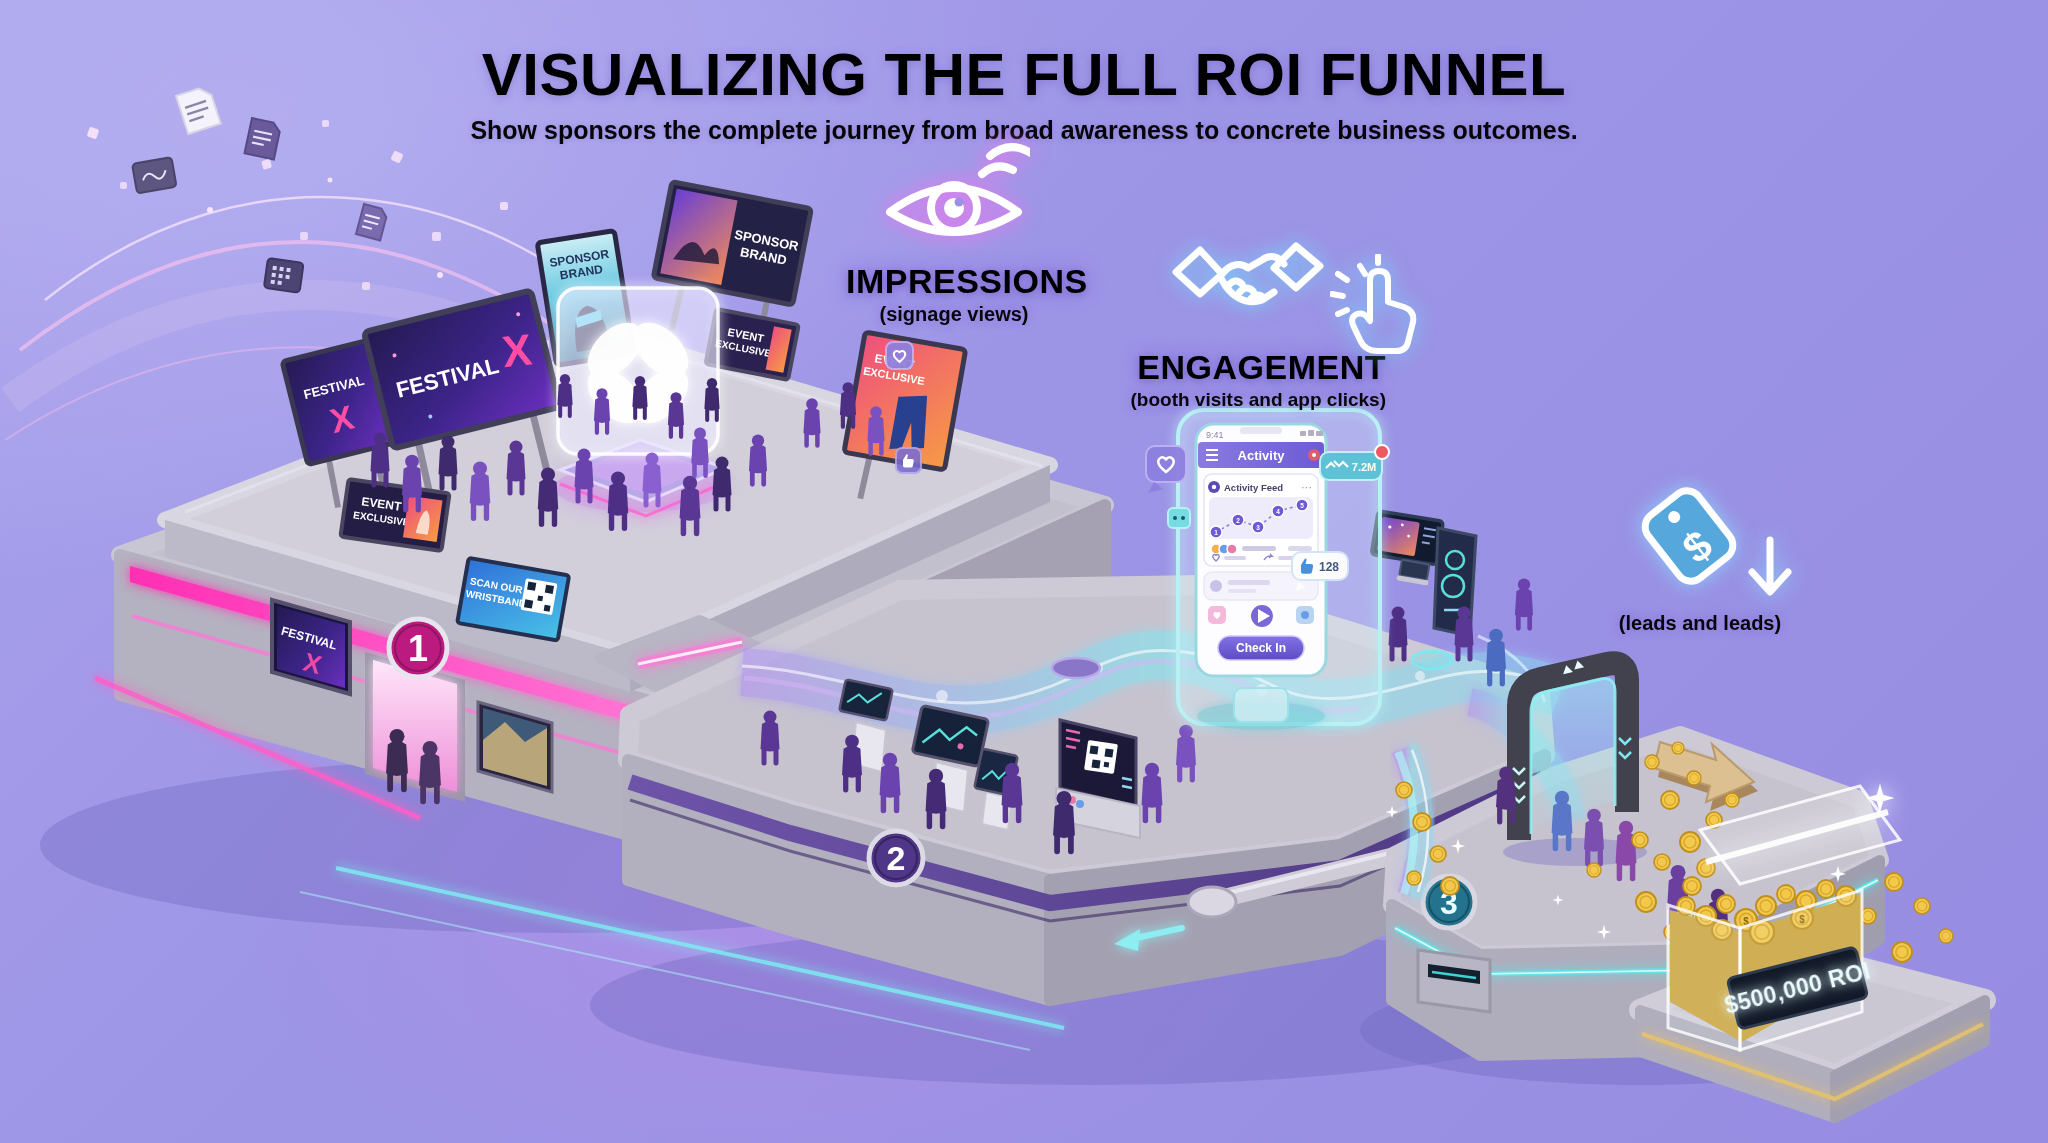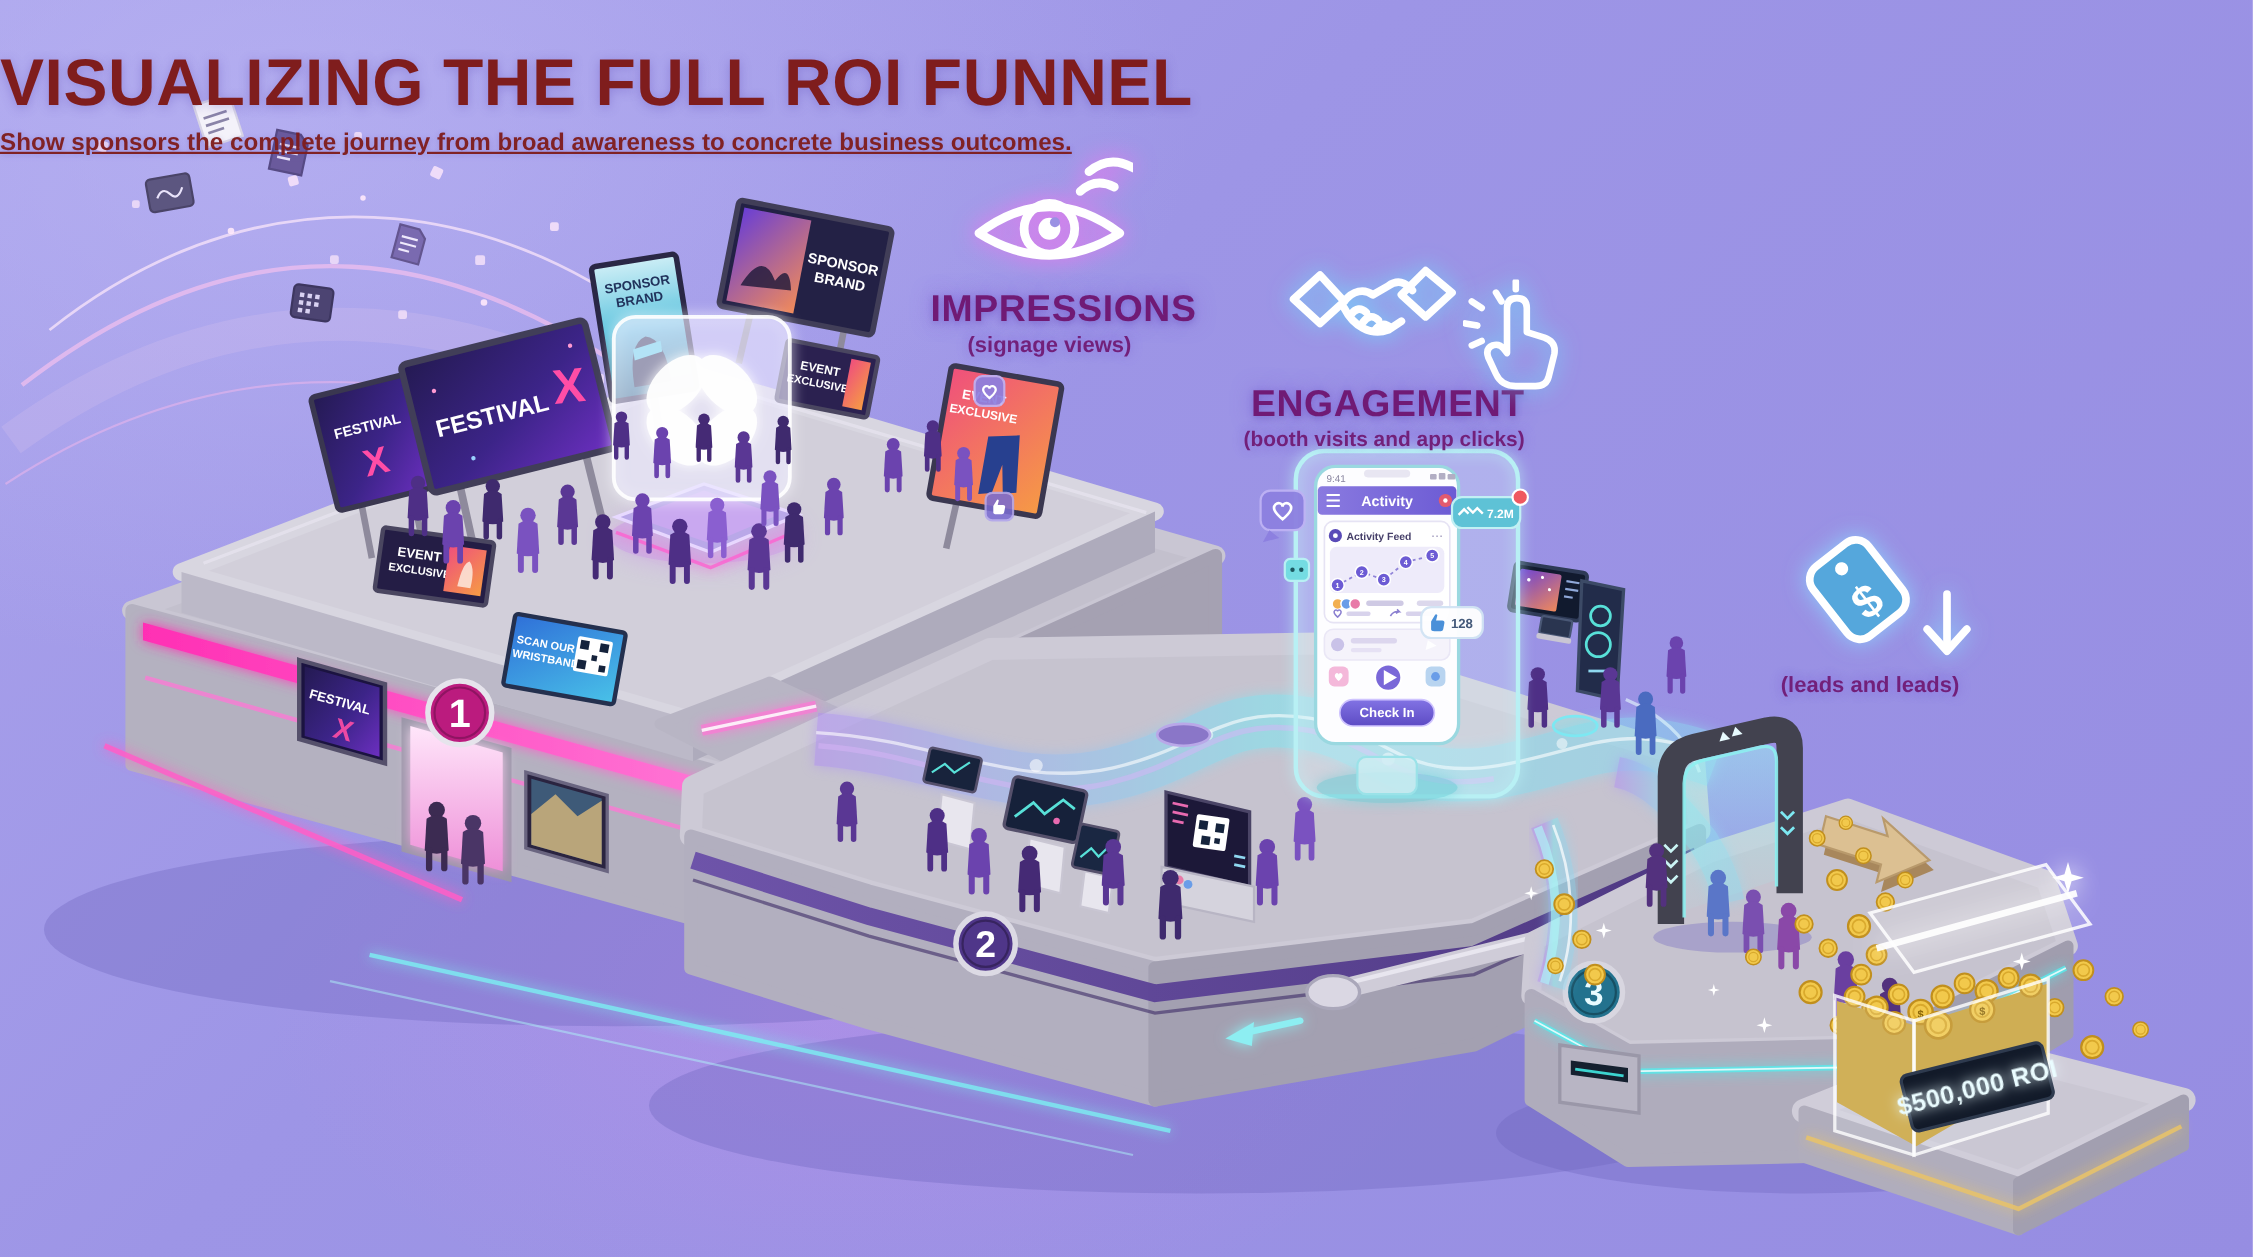--- a/index.html
+++ b/index.html
@@ -6,26 +6,26 @@
   html,body{margin:0;padding:0;}
   body{
     width:2048px;height:1143px;overflow:hidden;position:relative;
     background:
       radial-gradient(900px 500px at 38% 80%, rgba(224,130,235,.22), rgba(224,130,235,0) 60%),
       radial-gradient(1200px 700px at 12% 10%, rgba(190,185,245,.55), rgba(190,185,245,0) 70%),
       linear-gradient(135deg,#aaa3ec 0%,#9d95e6 40%,#968de2 100%);
     font-family:"Liberation Sans",sans-serif;
   }
   .scene-svg{position:absolute;left:0;top:0;width:2048px;height:1143px;}
-  .hdr{position:absolute;left:0;right:0;color:#7f1d1d;}
+  .hdr{position:absolute;left:0;right:0;text-align:center;color:#000000;}
   .hdr-title{top:40px;font-size:60px;font-weight:bold;letter-spacing:.5px;
     text-shadow:0 2px 10px rgba(90,70,180,.35);}
-  .hdr-sub{top:116px;font-size:22px;font-weight:bold;opacity:.96;
-    text-shadow:0 1px 6px rgba(90,70,180,.3);text-decoration:underline;}
-  .stage{position:absolute;text-align:center;color:#701a75;}
+  .hdr-sub{top:116px;font-size:25px;font-weight:bold;opacity:.96;
+    text-shadow:0 1px 6px rgba(90,70,180,.3);}
+  .stage{position:absolute;text-align:center;color:#000000;}
   .stage-label{font-size:34px;font-weight:bold;letter-spacing:.5px;
     text-shadow:0 0 18px rgba(120,80,220,.6),0 2px 6px rgba(80,60,160,.35);}
   .stage-sub{font-size:20px;font-weight:bold;margin-top:2px;opacity:.95;
     text-shadow:0 0 12px rgba(120,80,220,.5);}
   .icon-pink{filter:drop-shadow(0 0 10px rgba(255,110,240,.8));}
   .icon-cyan{filter:drop-shadow(0 0 10px rgba(110,225,255,.85));}
   .icon-blue{filter:drop-shadow(0 0 10px rgba(140,215,255,.85));}
   .row{display:flex;justify-content:center;align-items:flex-start;}
 </style>
 </head>

